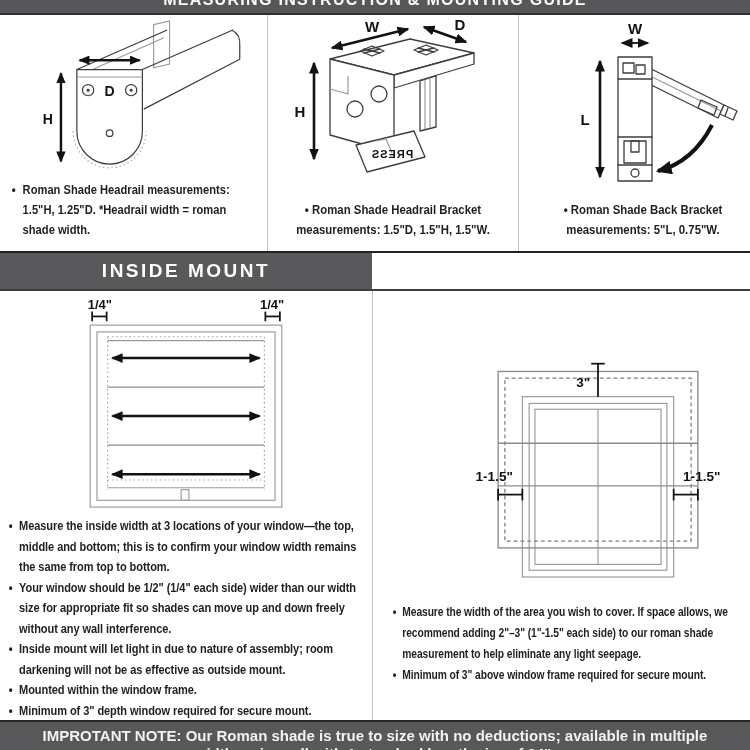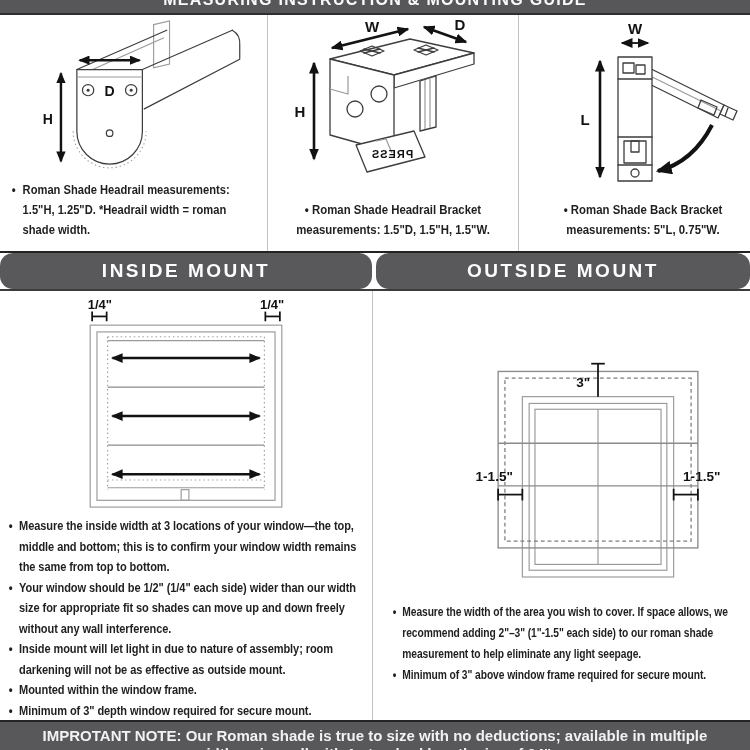--- a/index.html
+++ b/index.html
@@ -40,21 +40,21 @@
   .tcap-left::before { content:"\2022"; position:absolute; left:2px; top:0; }
   .tcap-center { text-align:center; transform:scaleX(0.92); transform-origin:top center; }
   .tcap-center .cap-text::before { content:"\2022\00a0"; }
   .tcap-c2 { width:252px; }
   .tcap-c3 { width:248px; }
 
   
   .mount-banners { display:flex; height:40px; border-top:2px solid #222; border-bottom:2px solid #3c3c3e; background:#fff; }
   .mbanner {
     background:#59595b; color:#fdfdfd; display:flex; align-items:center; justify-content:center;
-    font-size:19px; font-weight:700; letter-spacing:2.5px;border-radius:13px;
+    font-size:19px; font-weight:700; letter-spacing:2.5px;
   }
   .mbanner-left { width:372px; }
   .mbanner-gap { width:4px; background:#fff; }
   .mbanner-right { flex:1; }
 
   
   .main-section { display:flex; height:429px; }
   .mcol-left { width:373px; border-right:1px solid #c2c2c2; }
   .mcol-right { flex:1; }
   .mcol-left svg.win { display:block; margin:5px auto 0 auto; }
@@ -211,21 +211,20 @@
       </svg>
       <div class="tcap tcap-center tcap-c3">
         <span class="cap-text">Roman Shade Back Bracket measurements: 5"L, 0.75"W.</span>
       </div>
     </div>
   </div>
 
   <div class="mount-banners">
     <div class="mbanner mbanner-left">INSIDE MOUNT</div>
     <div class="mbanner-gap"></div>
-    <div class="mbanner mbanner-right">OUTSIDE MOUNT</div>
   </div>
 
   <div class="main-section">
 
     <div class="mcol-left">
       <svg class="win" width="300" height="217" viewBox="0 0 310 224">
 
         <text class="dlabel" x="66" y="13" font-size="13.5" text-anchor="middle">1/4"</text>
         <text class="dlabel" x="244" y="13" font-size="13.5" text-anchor="middle">1/4"</text>
         <g class="measthin">

